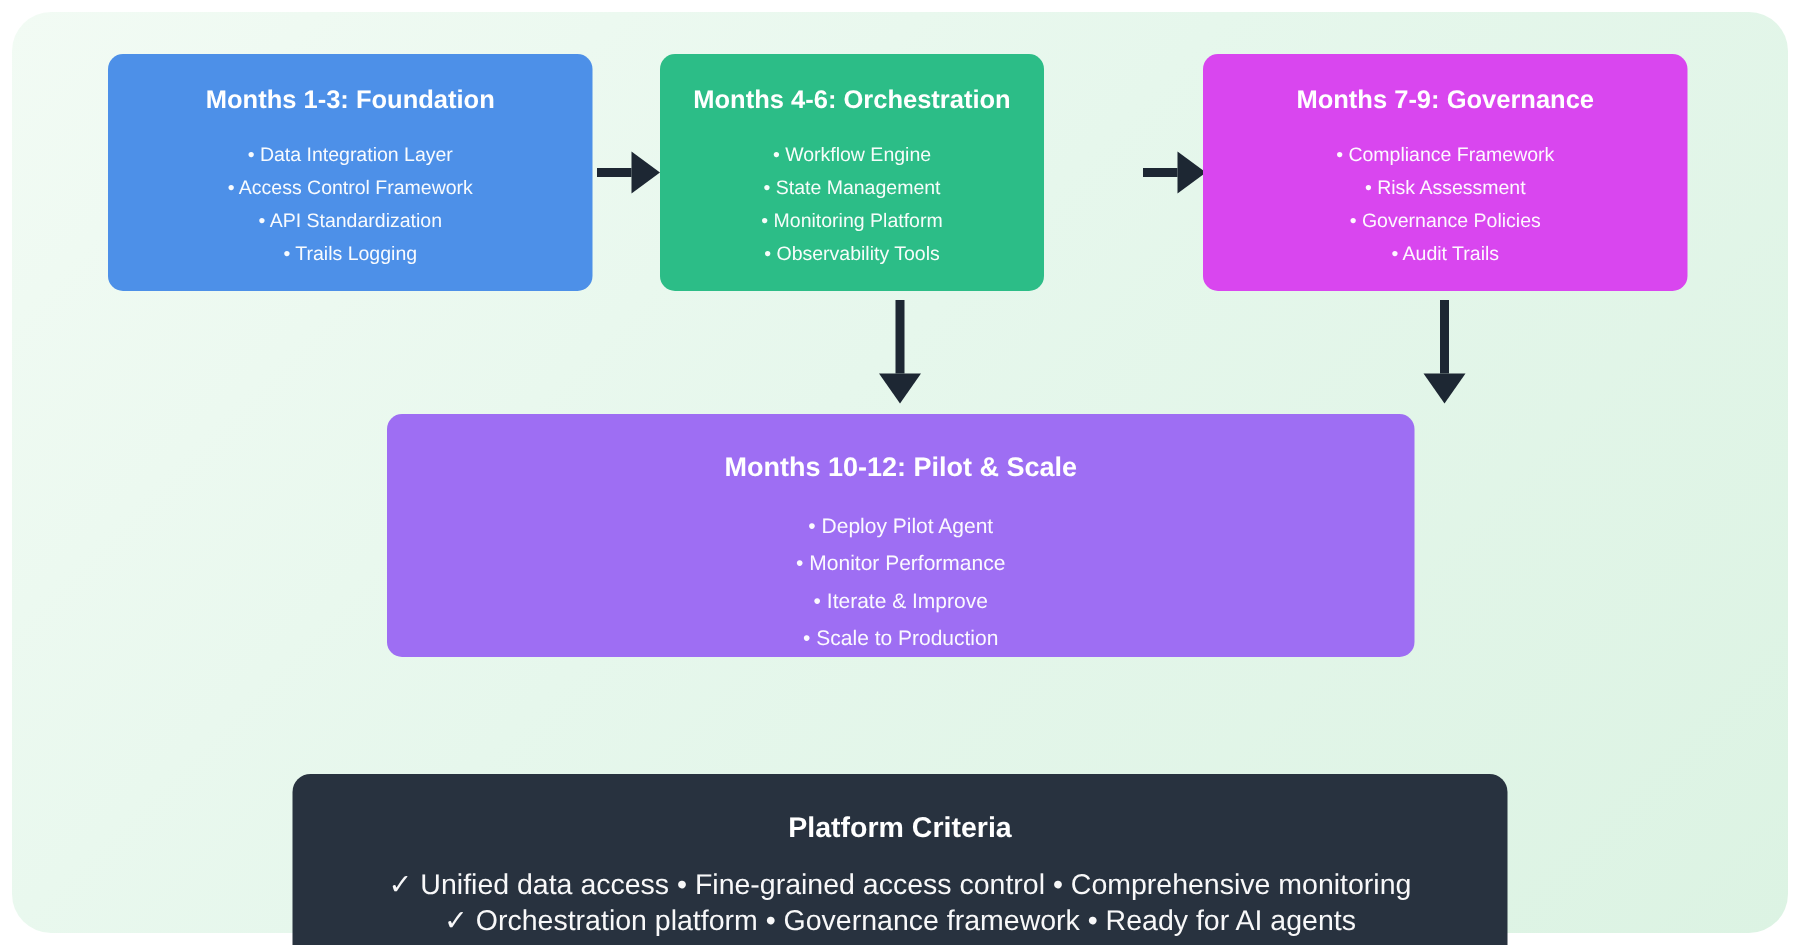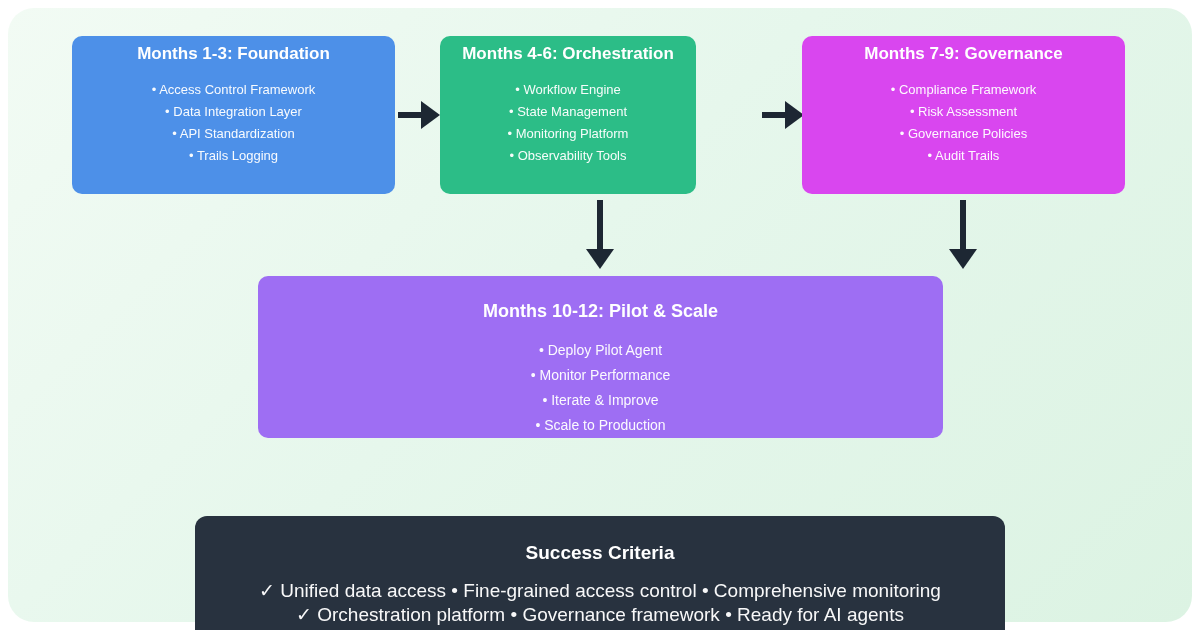--- a/index.html
+++ b/index.html
@@ -17,21 +17,21 @@
     inset: 8px;
     border-radius: 26px;
     background: linear-gradient(135deg, #f2fbf4 0%, #e6f7ec 45%, #dcf3e3 100%);
   }
 
   .phase-box {
     position: absolute;
     border-radius: 10px;
     color: #ffffff;
     text-align: center;
-    padding: 8px 14px 0 14px;
+    padding: 21px 14px 0 14px;
   }
   .phase-title {
     font-size: 17px;
     font-weight: bold;
     color: #ffffff;
   }
   .phase-items { margin-top: 15px; list-style: none; }
   .phase-items .item {
     font-size: 13px;
     line-height: 22px;
@@ -94,22 +94,22 @@
 </style>
 </head>
 <body>
 
 <div class="frame">
   <div class="mint-bg"></div>
 
   <div class="phase-box box-foundation" style="background-color: rgb(77, 144, 232);">
     <div class="phase-title">Months 1-3: Foundation</div>
     <ul class="phase-items">
+      <li class="item">Data Integration Layer</li>
       <li class="item">Access Control Framework</li>
-      <li class="item">Data Integration Layer</li>
       <li class="item">API Standardization</li>
       <li class="item">Trails Logging</li>
     </ul>
   </div>
 
   <div class="h-arrow arrow-h1">
     <div class="h-shaft"></div>
     <div class="h-head"></div>
   </div>
 
@@ -152,19 +152,19 @@
     <div class="phase-title">Months 10-12: Pilot &amp; Scale</div>
     <ul class="phase-items">
       <li class="item">Deploy Pilot Agent</li>
       <li class="item">Monitor Performance</li>
       <li class="item">Iterate &amp; Improve</li>
       <li class="item">Scale to Production</li>
     </ul>
   </div>
 
   <div class="success-box" style="background-color: rgb(40, 50, 63);">
-    <div class="success-title">Success Criteria</div>
+    <div class="success-title">Platform Criteria</div>
     <div class="success-lines">
       <div class="success-line">✓ Unified data access • Fine-grained access control • Comprehensive monitoring</div>
       <div class="success-line">✓ Orchestration platform • Governance framework • Ready for AI agents</div>
     </div>
   </div>
 </div>
 
 </body></html>

